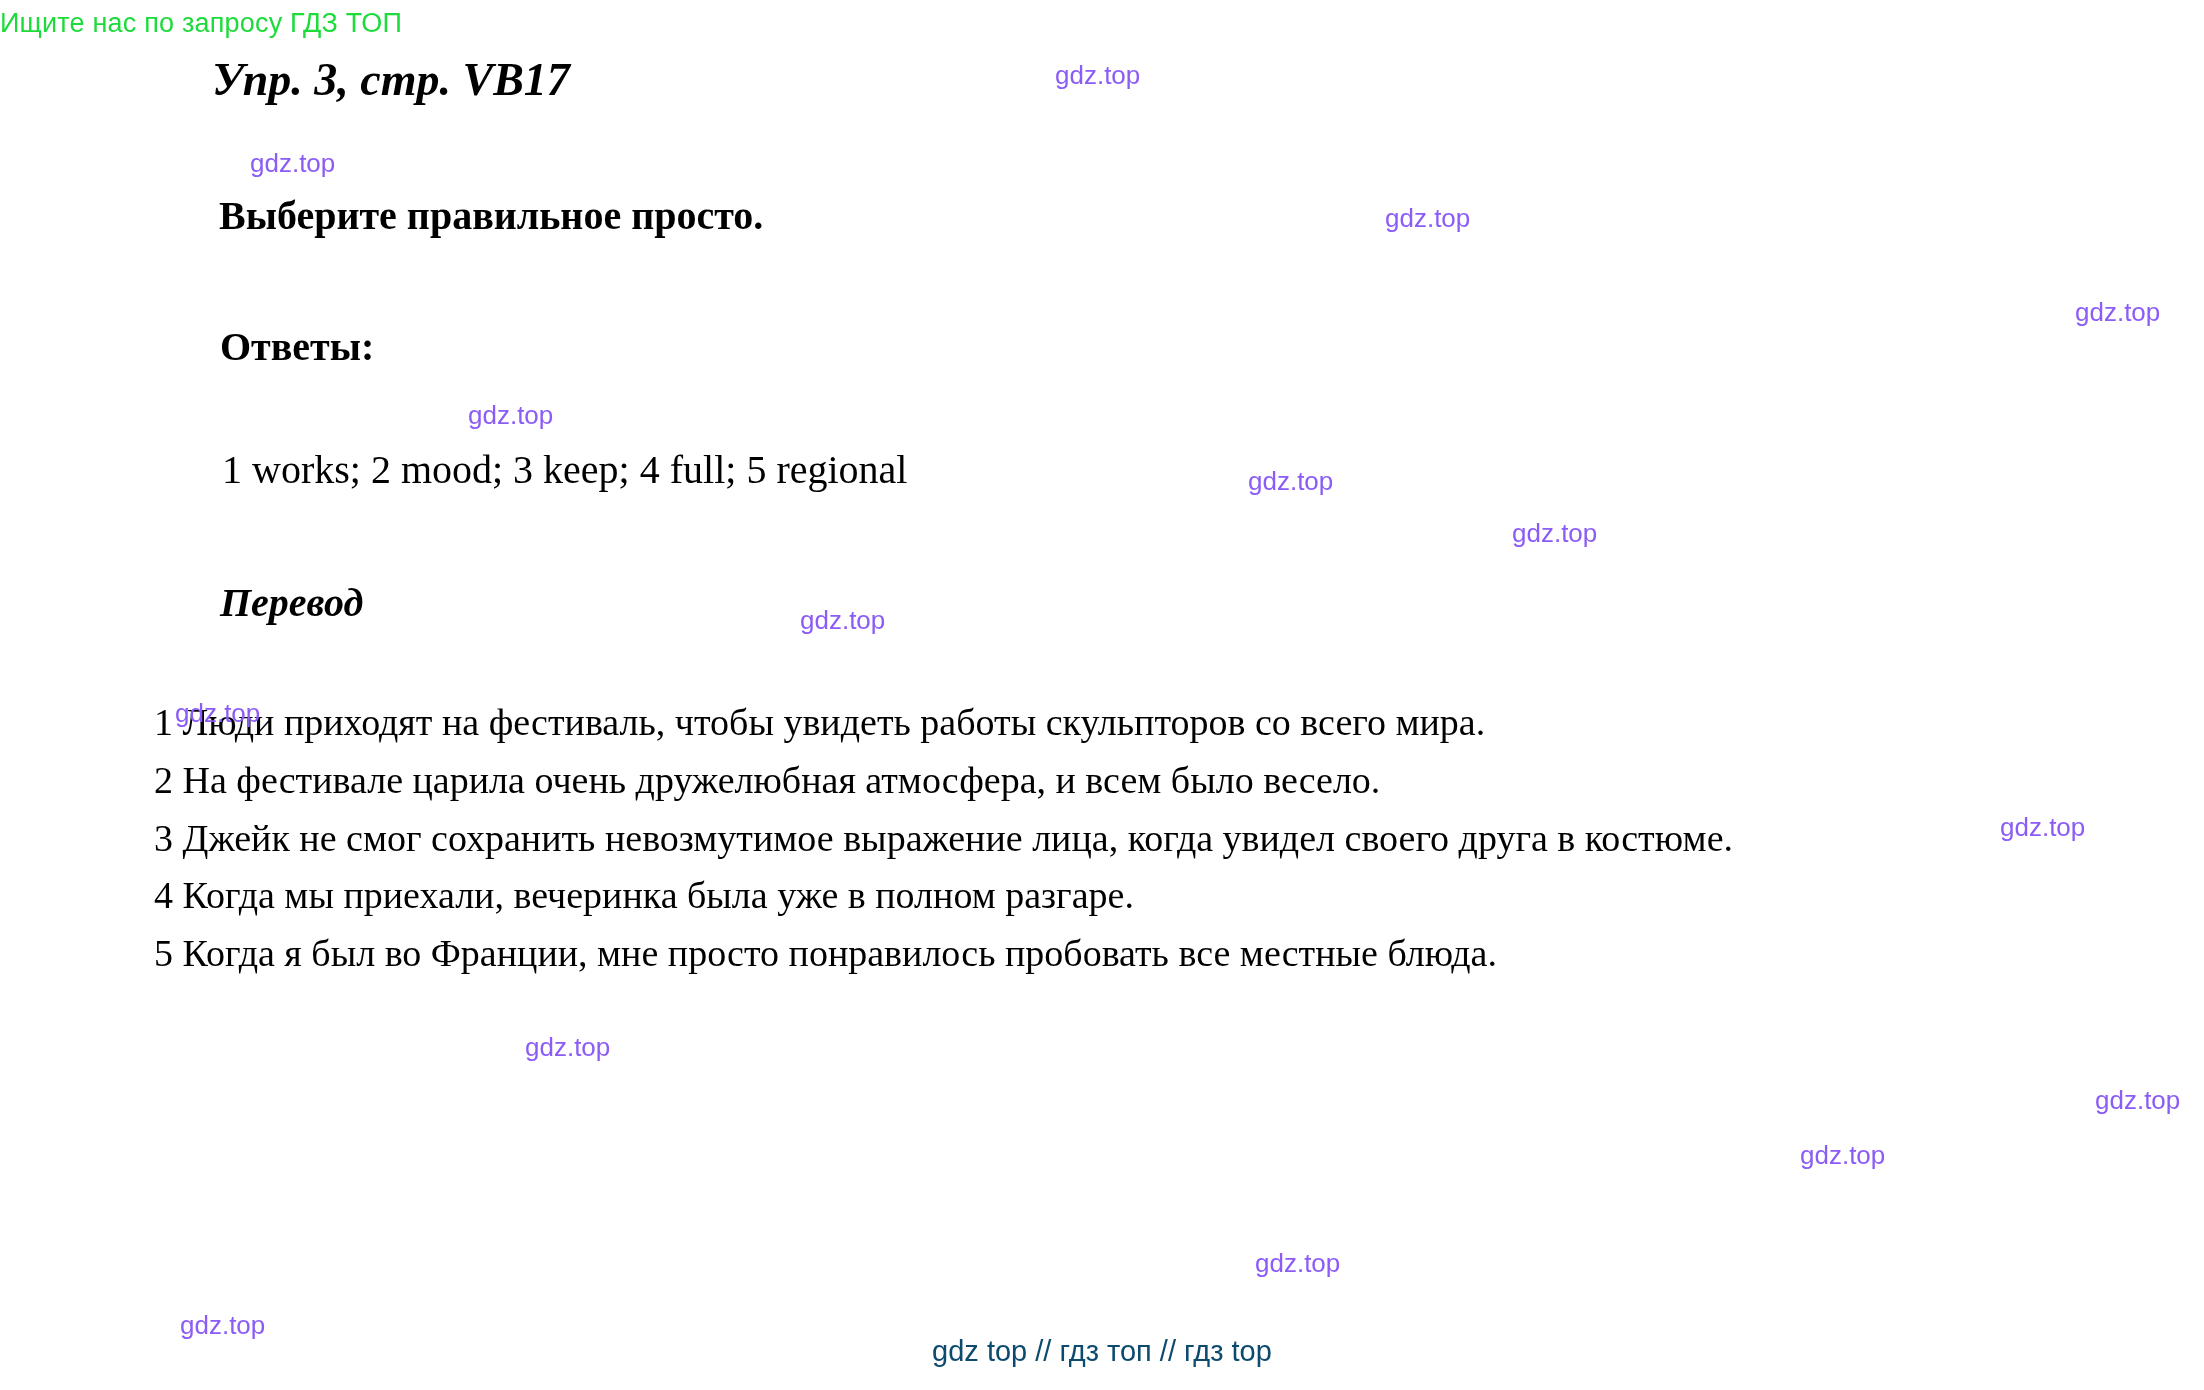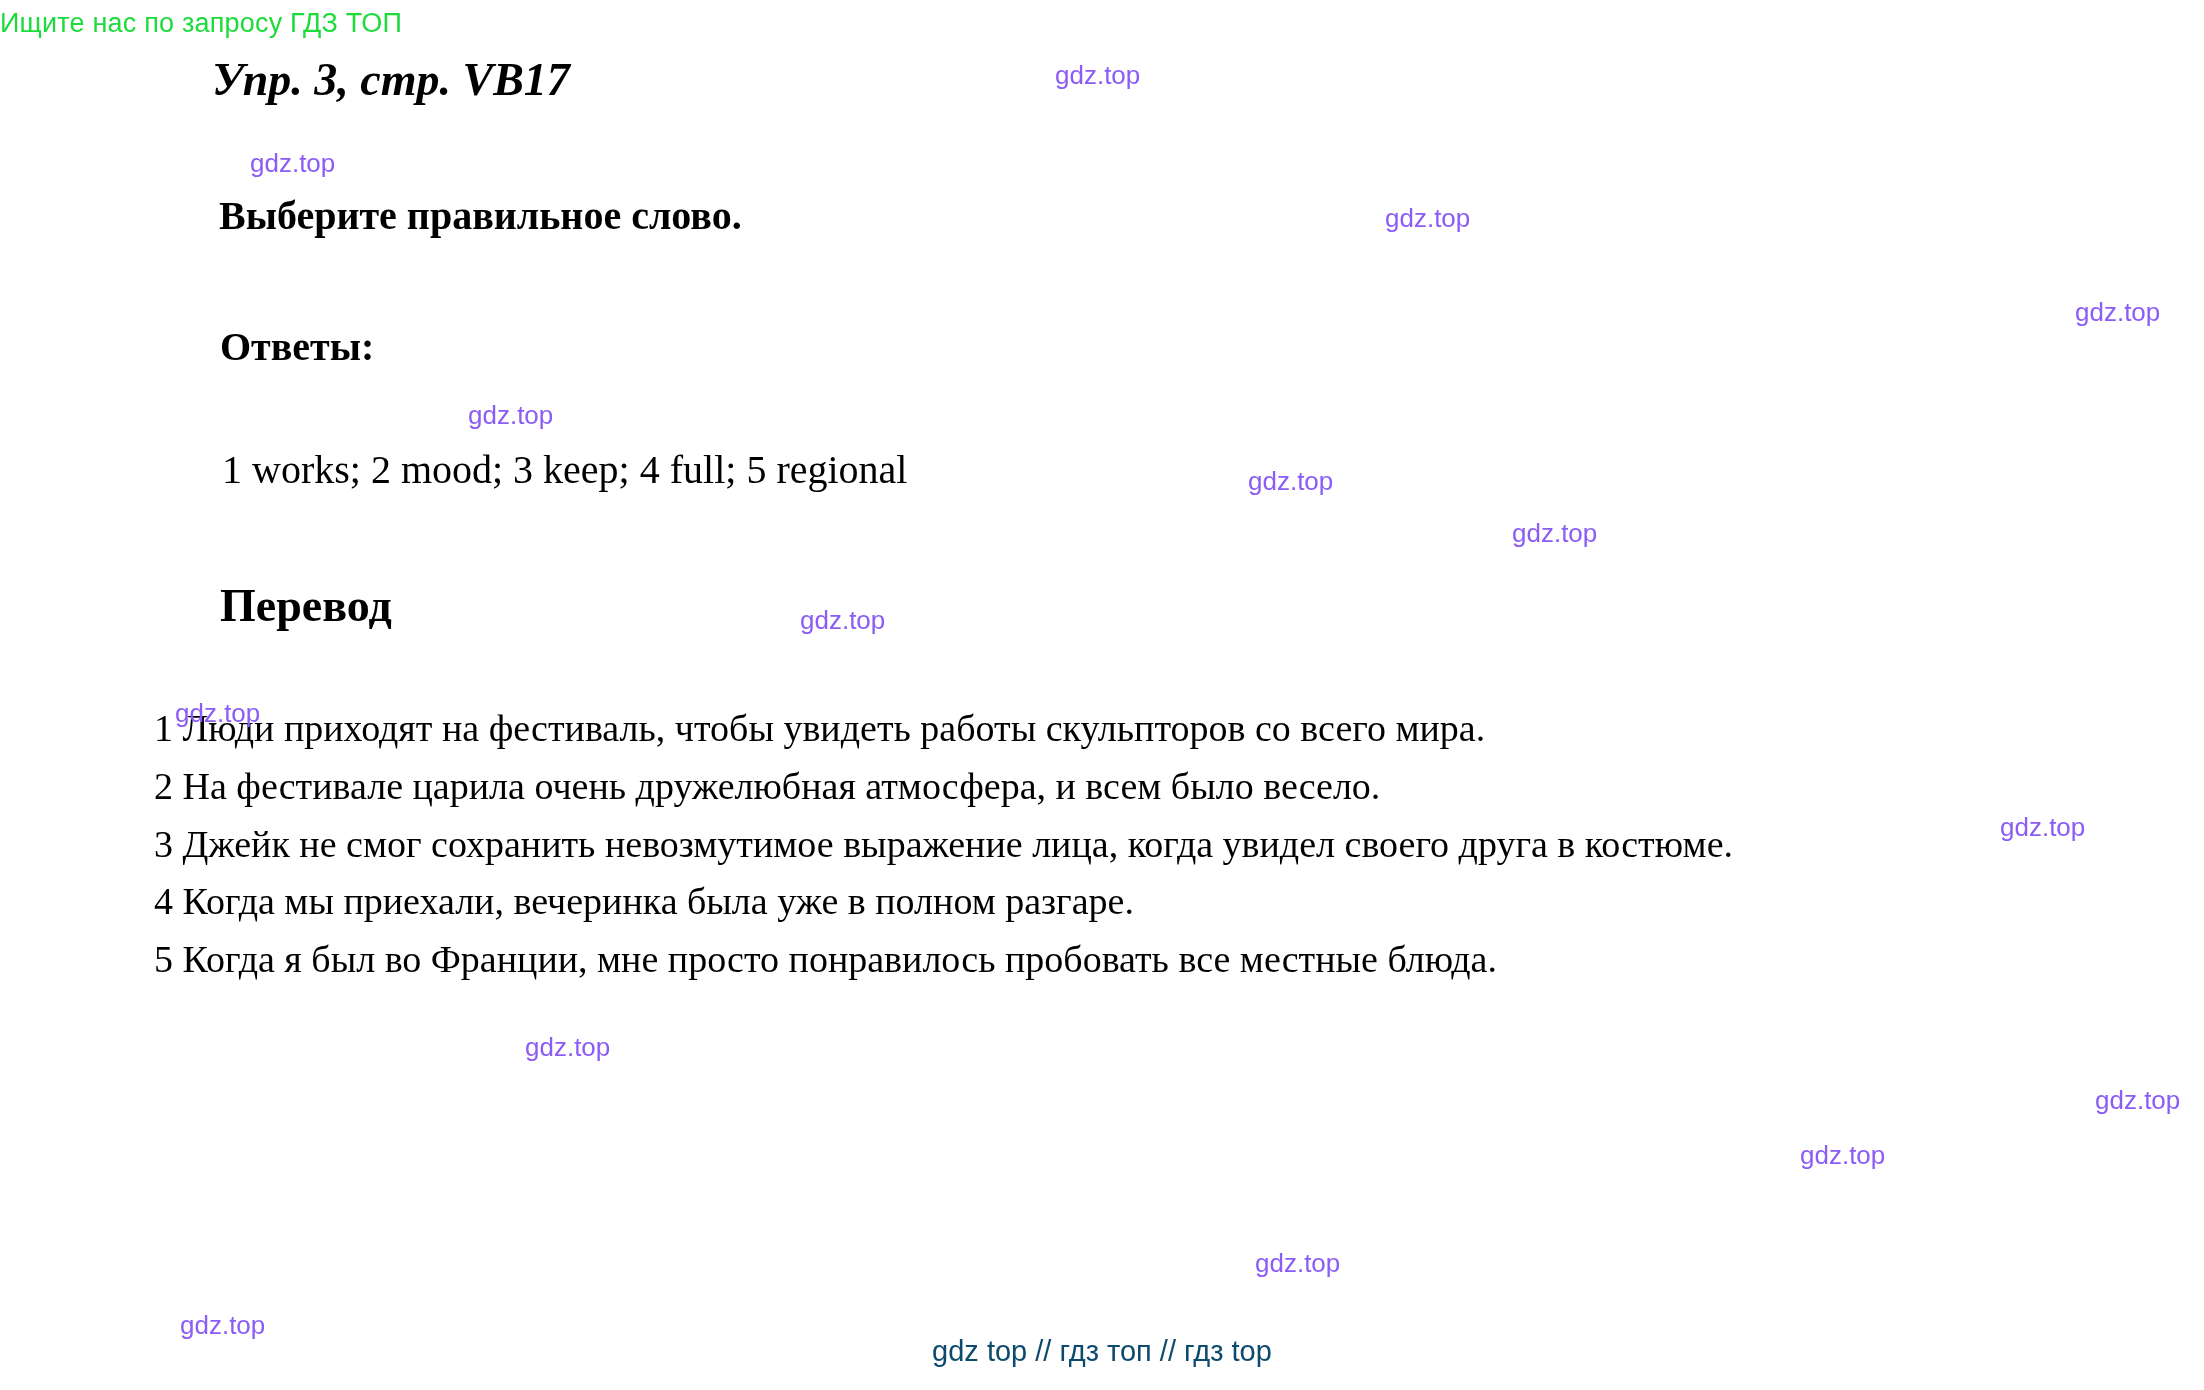--- a/index.html
+++ b/index.html
@@ -62,22 +62,23 @@
 
   .answers-line {
     font-family: "Liberation Serif", serif;
     font-size: 40px;
     margin: 76px 0 0 138px;
   }
 
   .heading-translation {
     font-family: "Liberation Serif", serif;
     font-weight: bold;
-    font-size: 46px;
+    font-size: 40px;
     margin: 86px 0 0 136px;
+    font-style: italic;
   }
 
   .translation-block {
     margin: 70px 0 0 0;
   }
 
   .tr-item {
     font-family: "Liberation Serif", serif;
     font-size: 38px;
     line-height: 1.42;
@@ -114,21 +115,21 @@
 <body>
 
 <div class="top-banner" style="color: rgb(29, 219, 59);">
   <span>Ищите нас по запросу ГДЗ ТОП</span>
 </div>
 
 <div class="content">
 
   <div class="heading-title">Упр. 3, стр. VB17</div>
 
-  <div class="heading-task">Выберите правильное слово.</div>
+  <div class="heading-task">Выберите правильное просто.</div>
 
   <div class="heading-answers">Ответы:</div>
 
   <div class="answers-line">1 works; 2 mood; 3 keep; 4 full; 5 regional</div>
 
   <div class="heading-translation">Перевод</div>
 
   <div class="translation-block">
     <p class="tr-item">1 Люди приходят на фестиваль, чтобы увидеть работы скульпторов со всего мира.</p>
     <p class="tr-item">2 На фестивале царила очень дружелюбная атмосфера, и всем было весело.</p>

